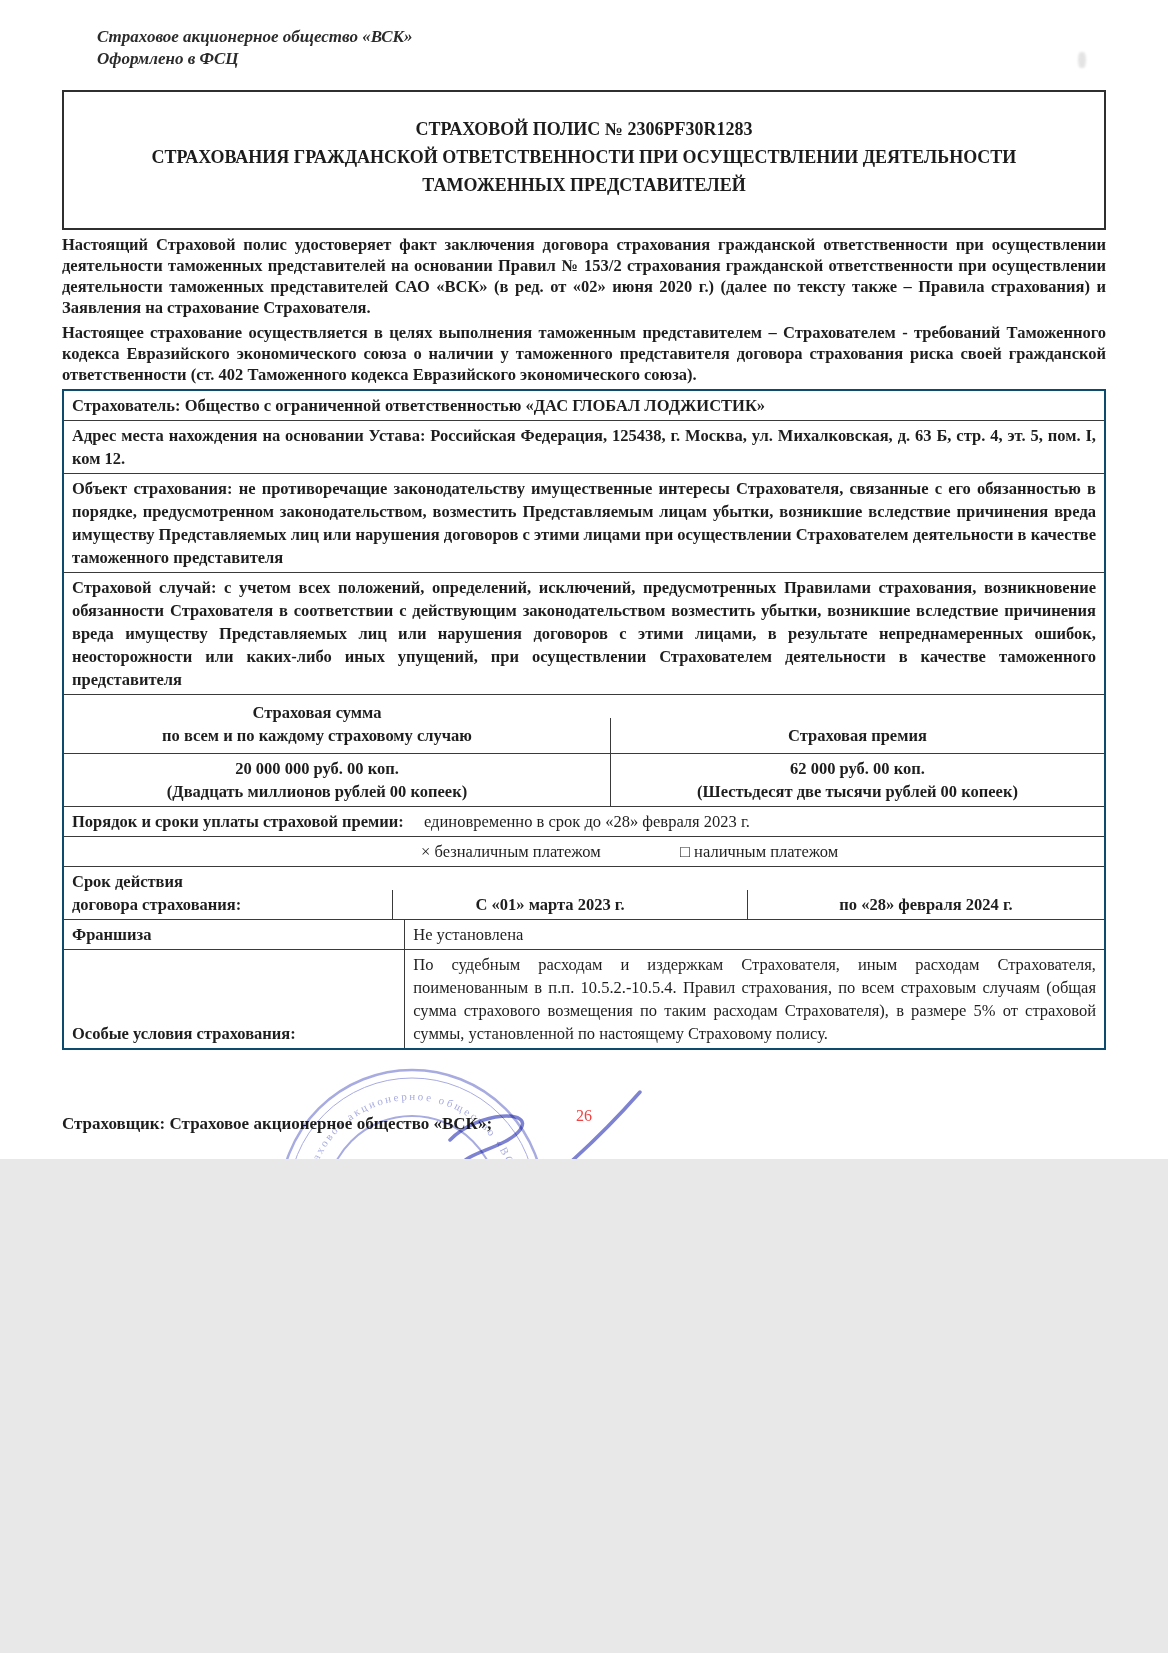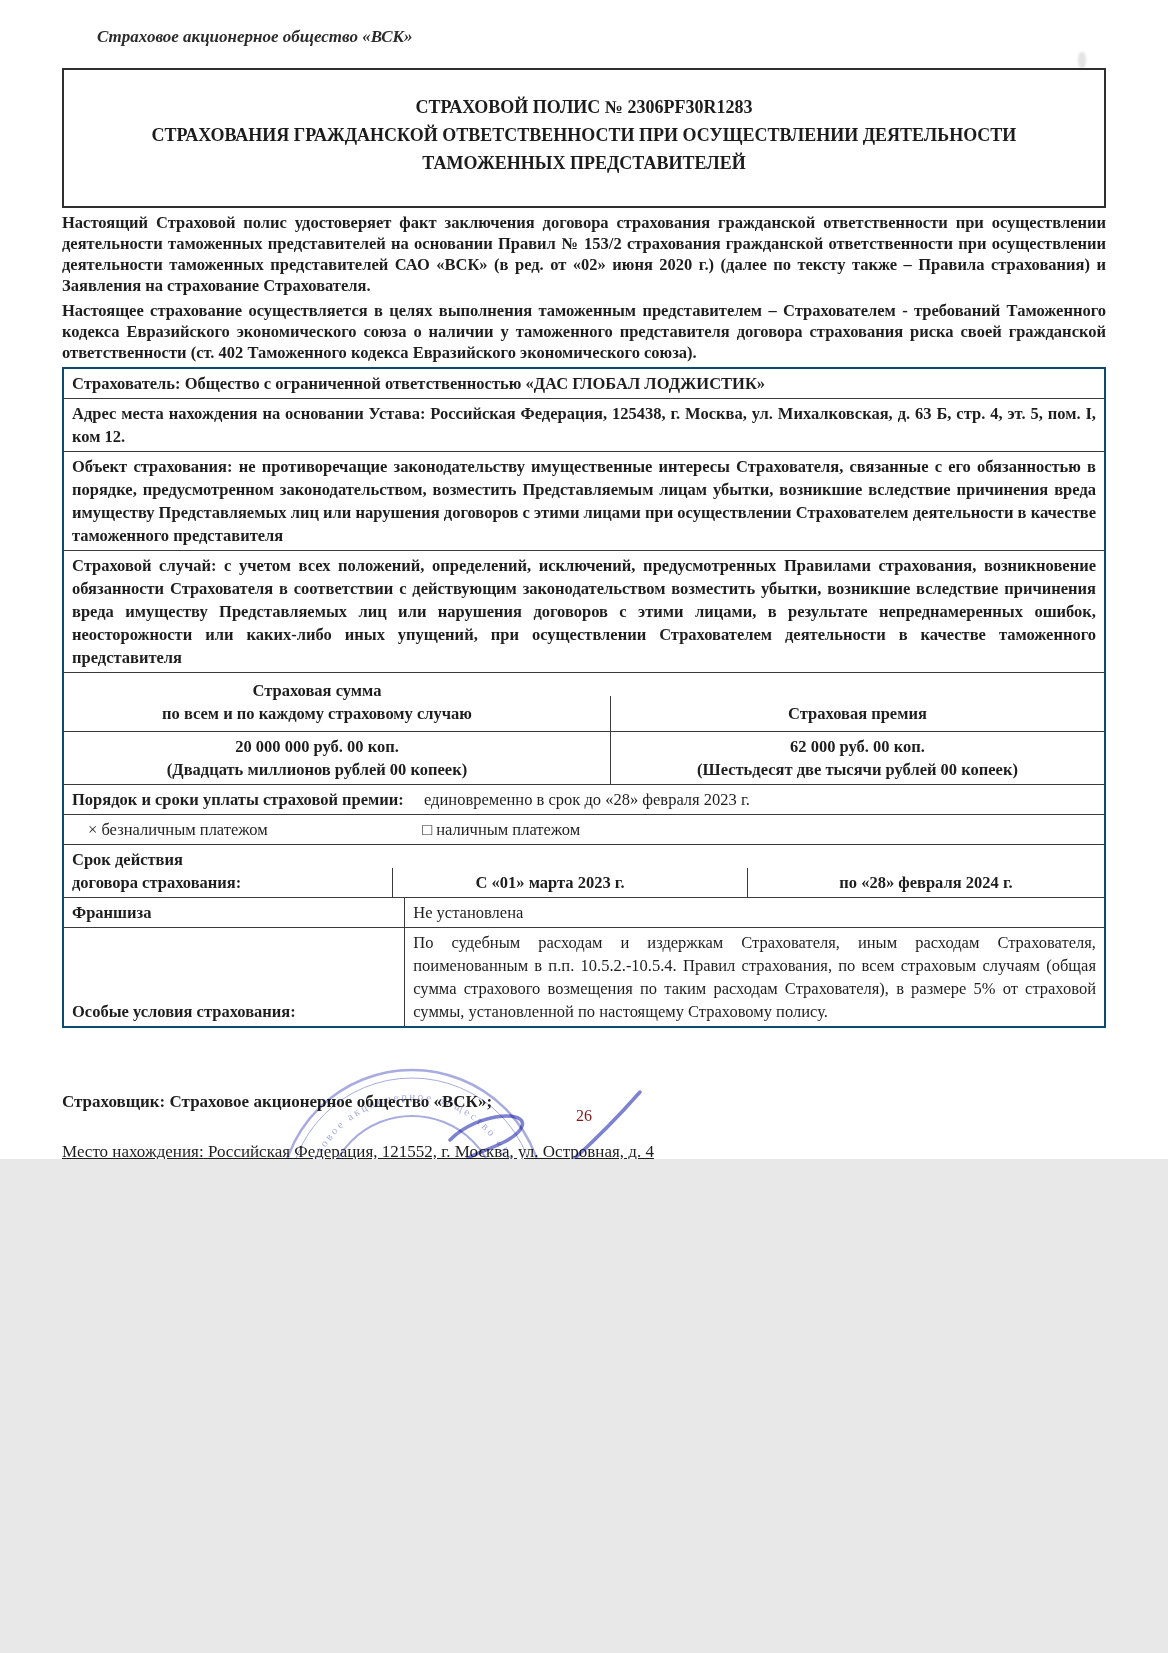--- a/index.html
+++ b/index.html
@@ -27,55 +27,56 @@
   .val-n { font-weight:normal;margin-left:16px; }
 
   .cols { display:flex; padding:0; align-items:flex-end;gap:40px; }
   .cell { padding:3px 8px; box-sizing:border-box; }
   .cell + .cell { border-left:1.5px solid #3a3a3a; }
 
   .sum-cell { width:50.6%; text-align:center; font-weight:bold; }
   .sum-cell2 { width:49.4%; text-align:center; font-weight:bold; }
   .sum-head .sum-cell, .sum-head .sum-cell2 { padding-top:6px; padding-bottom:6px; }
 
-  .cb-row { font-weight:normal; text-align:left;padding-left:24px; }
+  .cb-row { font-weight:normal; text-align:center;padding-left:24px; }
   .cb-item1 { display:inline-block; width:330px; }
 
   .term-lbl { width:30%; font-weight:bold; }
   .term-c { width:32.8%; display:flex; align-items:center; justify-content:center; font-weight:bold; text-align:center; }
   .term-c2 { width:37.2%; display:flex; align-items:center; justify-content:center; font-weight:bold; text-align:center; }
 
   .fr-lbl { width:30%; font-weight:bold; }
   .fr-val { width:70%; font-weight:normal; text-align:left; }
   .sp-val { width:70%; font-weight:normal; text-align:justify; }
 
   .f-insurer { margin-top:64px; font-size:17px; font-weight:bold; }
   .f-location { margin-top:30px; font-size:17px; font-weight:normal;text-decoration:underline; }
   .f-sign { margin-top:25px; font-size:17px; font-weight:bold; }
   .sig-line { display:inline-block; width:255px; border-bottom:2px solid #222; height:15px; margin:0 4px 0 8px; }
   .f-mp { margin:3px 0 0 237px; font-size:16px; font-weight:bold; }
   .f-issue { margin-top:27px; font-size:16.5px; font-style:italic; display:flex; }
   .f-issue .place { flex:0 0 506px; }
 
-  .page-number { position:absolute; left:0; right:0; bottom:34px; text-align:center; font-size:16px; color:#7f1d1d; }
+  .page-number { position:absolute; left:0; right:0; bottom:34px; text-align:center; font-size:16px; color:#ef4444; }
 
   .stamp-svg { position:absolute; left:272px; top:1062px; mix-blend-mode:multiply; opacity:0.78; pointer-events:none; }
   .signature-svg { position:absolute; left:150px; top:1070px; mix-blend-mode:multiply; opacity:0.9; pointer-events:none; }
   .artifact { position:absolute; left:1078px; top:52px; width:8px; height:16px; background:#c9c9c9; opacity:.5; border-radius:40%/60%; filter:blur(1px); }
 </style>
 </head>
 <body>
 
 <div class="page">
   <div class="artifact"></div>
 
   <div class="content">
 
     <div class="letterhead">
       <div>Страховое акционерное общество «ВСК»</div>
+      <div>Оформлено в ФСЦ</div>
     </div>
 
     <div class="title-box">
       <div>СТРАХОВОЙ ПОЛИС № 2306PF30R1283</div>
       <div>СТРАХОВАНИЯ ГРАЖДАНСКОЙ ОТВЕТСТВЕННОСТИ ПРИ ОСУЩЕСТВЛЕНИИ ДЕЯТЕЛЬНОСТИ</div>
       <div>ТАМОЖЕННЫХ ПРЕДСТАВИТЕЛЕЙ</div>
     </div>
 
     <div class="para">Настоящий Страховой полис удостоверяет факт заключения договора страхования гражданской ответственности при осуществлении деятельности таможенных представителей на основании Правил № 153/2 страхования гражданской ответственности при осуществлении деятельности таможенных представителей САО «ВСК» (в ред. от «02» июня 2020 г.) (далее по тексту также – Правила страхования) и Заявления на страхование Страхователя.</div>
     <div class="para">Настоящее страхование осуществляется в целях выполнения таможенным представителем – Страхователем - требований Таможенного кодекса Евразийского экономического союза о наличии у таможенного представителя договора страхования риска своей гражданской ответственности (ст. 402 Таможенного кодекса Евразийского экономического союза).</div>

